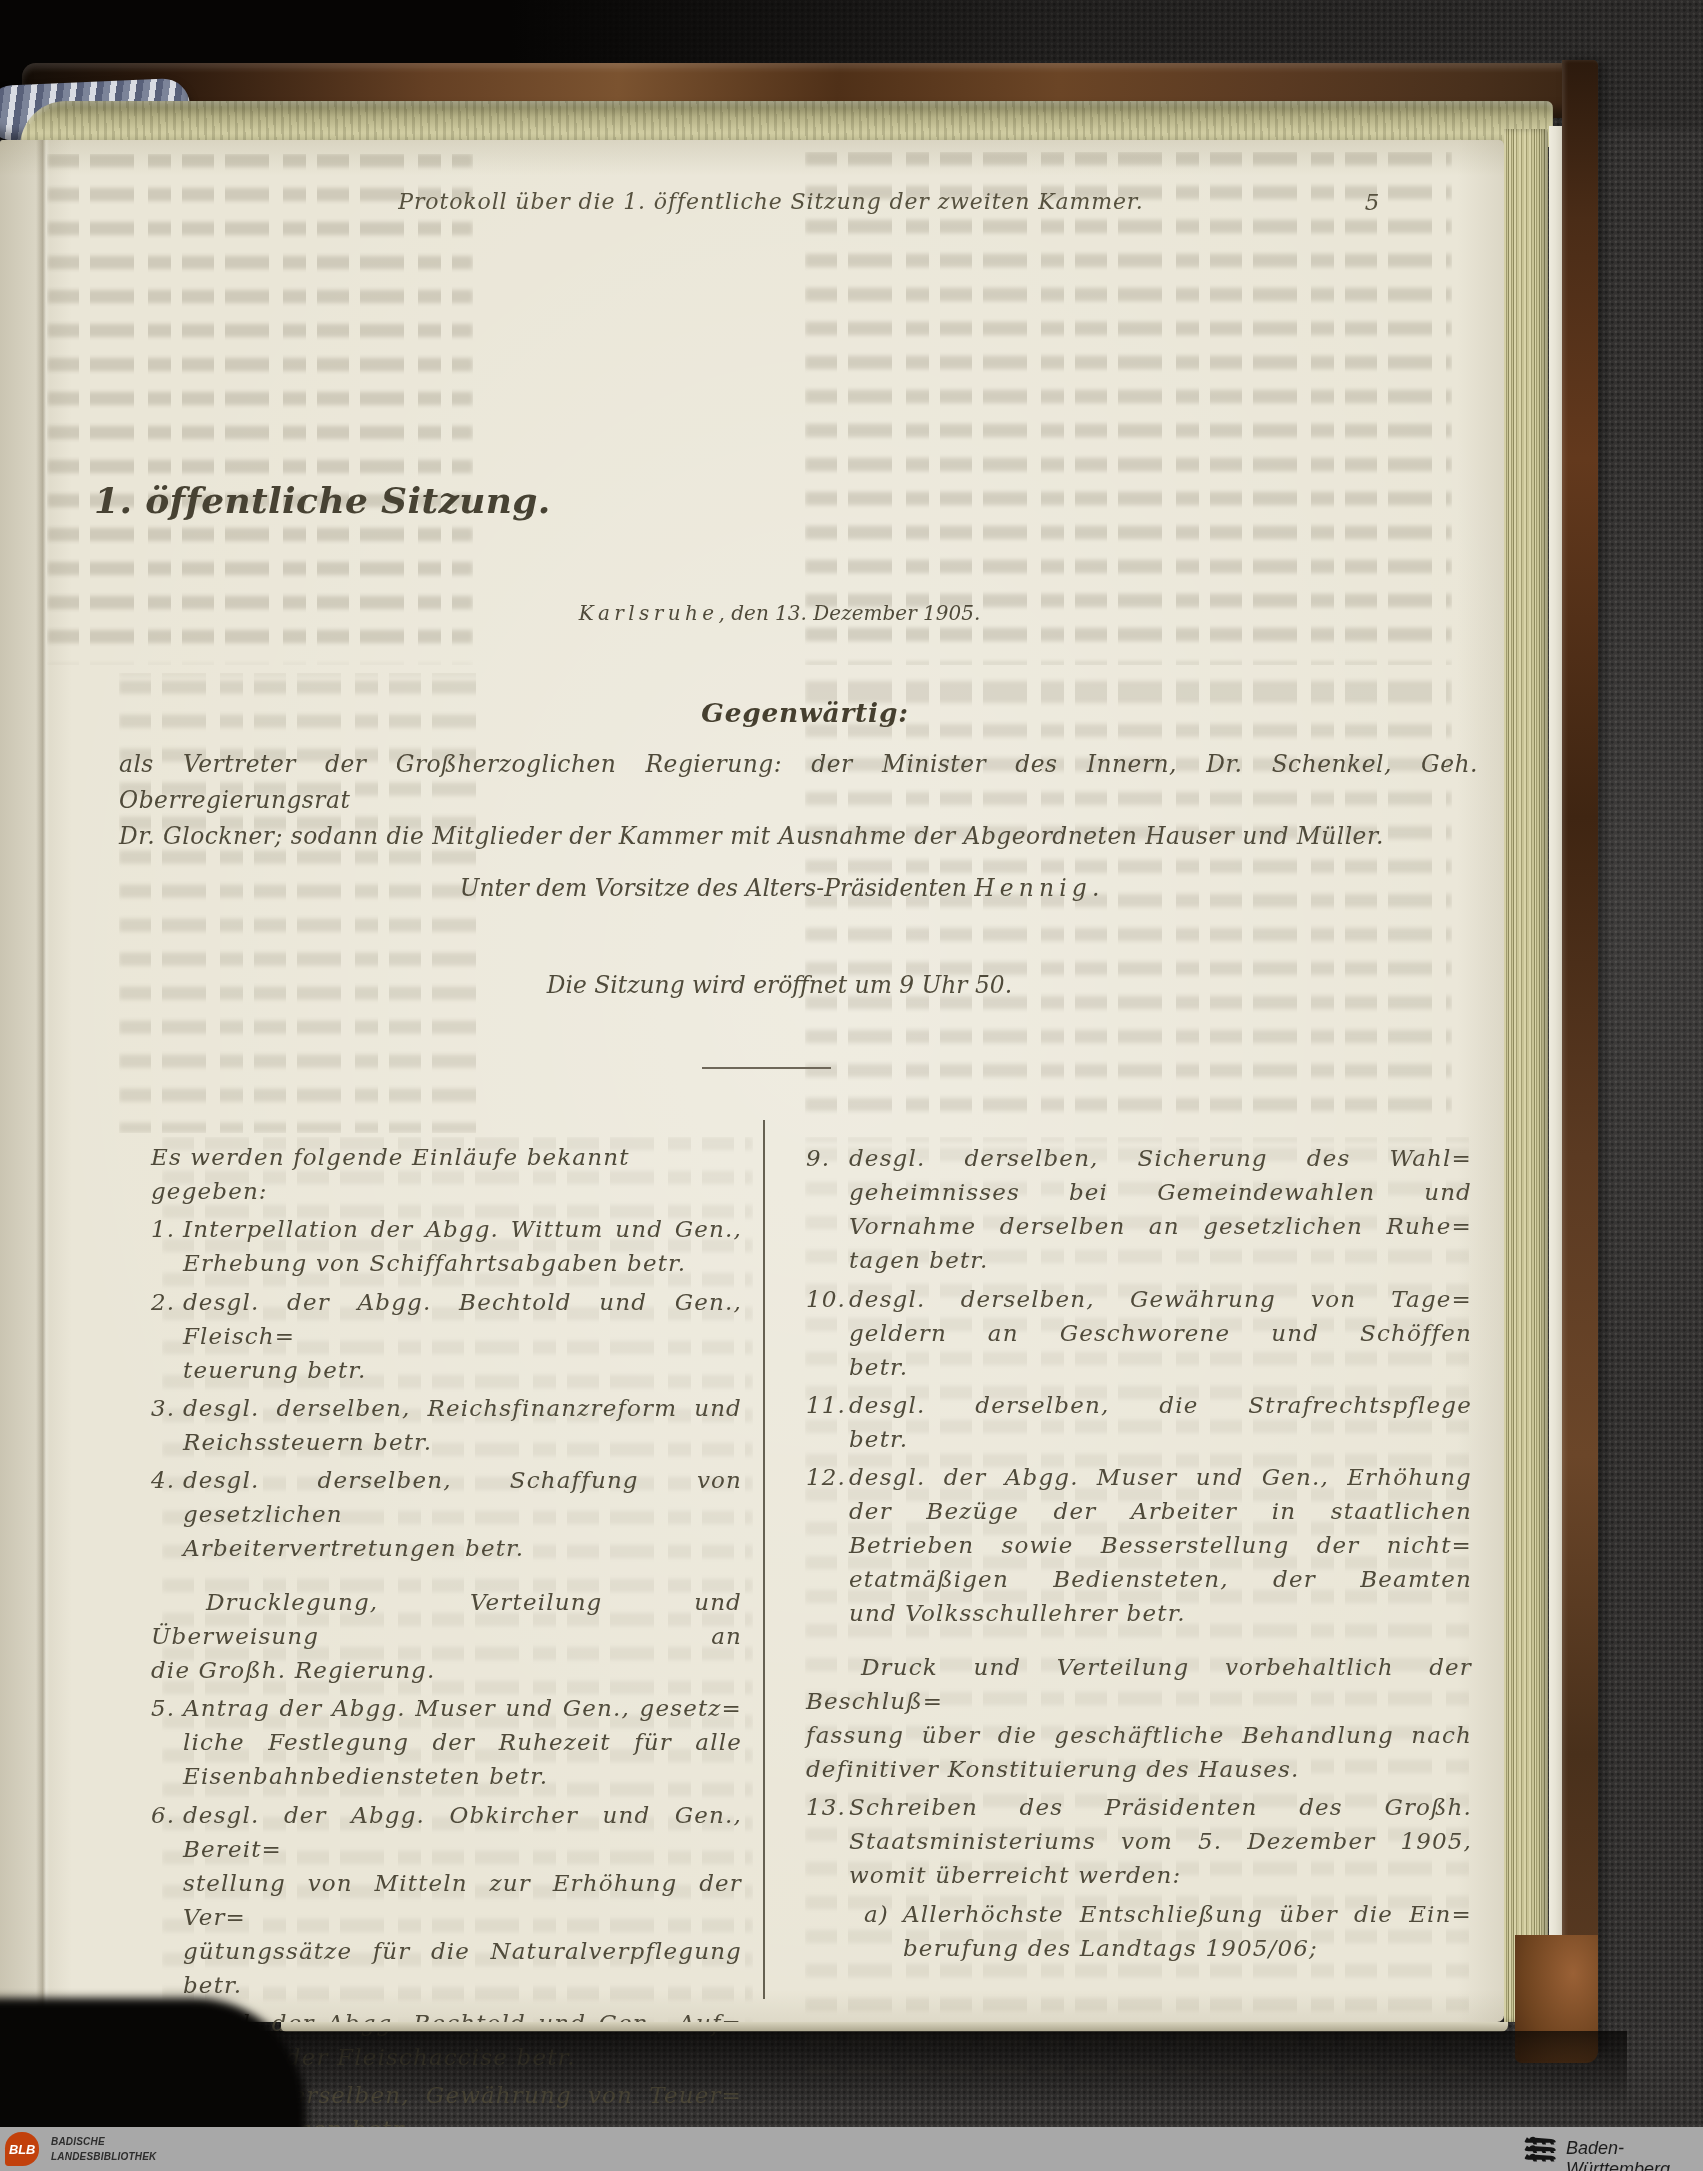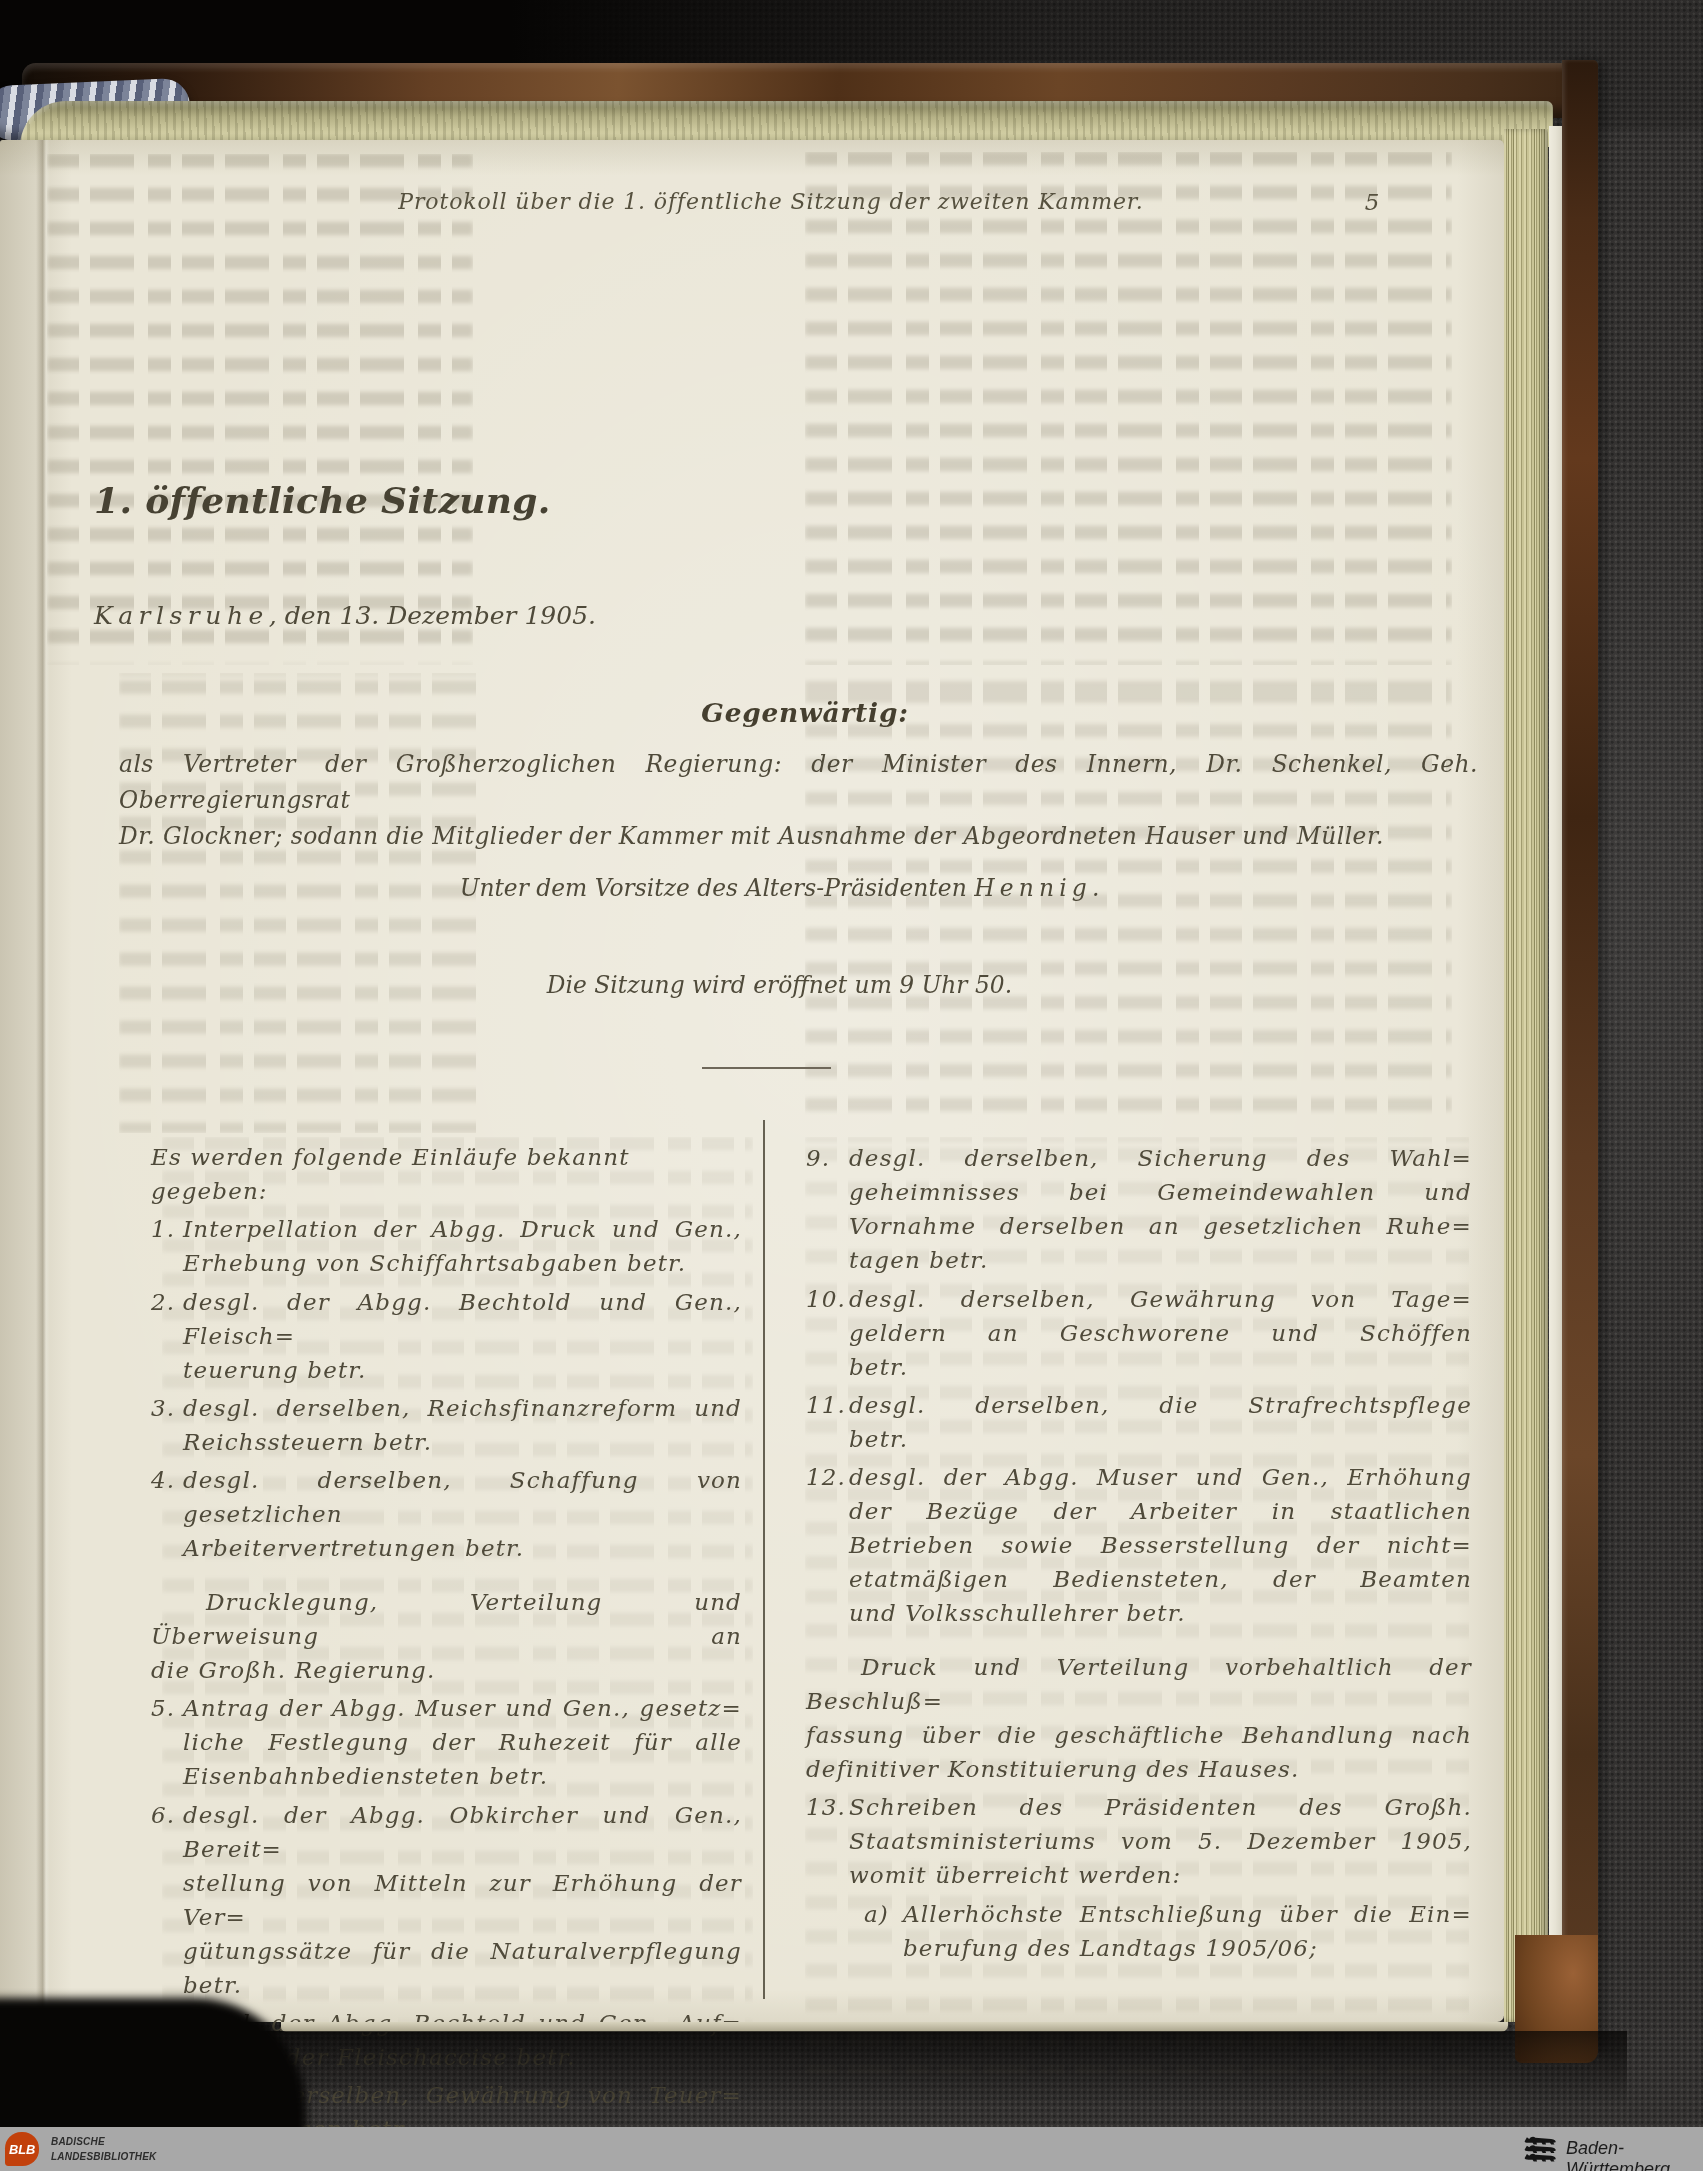--- a/index.html
+++ b/index.html
@@ -83,22 +83,22 @@
   .g5 { left:162px; top:997px; width:591px; height:886px; opacity:.17; }
   .g6 { left:805px; top:997px; width:666px; height:937px; opacity:.17; background-position:0 11px; }
 
   
   .running-head { position:absolute; top:49px; left:111px; width:1320px; text-align:center;
     font-size:22px; letter-spacing:.04em; color:#56513f; }
   .page-num { position:absolute; top:49px; left:1342px; width:60px; text-align:center;
     font-size:23px; color:#56513f; }
   .title { position:absolute; top:339px; left:94px; width:1371px; text-align:left;
     font-size:36px; font-weight:700; letter-spacing:.01em; color:#474233; }
-  .dateline { position:absolute; top:461px; left:94px; width:1371px; 
-    font-size:25px; }
+  .dateline { position:absolute; top:461px; left:94px; width:1371px; text-align:center;
+    font-size:20px; }
   .sp { letter-spacing:.22em; }
   .present-heading { position:absolute; top:557px; left:111px; width:1388px; text-align:center;
     font-size:26.4px; font-weight:700; letter-spacing:.03em; color:#453f2f; }
   .present { position:absolute; top:606px; left:119px; width:1359px;
     font-size:23.4px; line-height:36px; letter-spacing:.02em; }
   .present .l1 { text-align:justify; text-align-last:justify; }
   .chair   { position:absolute; top:734px; left:94px; width:1371px; text-align:center; font-size:23.4px; }
   .opening { position:absolute; top:831px; left:94px; width:1371px; text-align:center; font-size:23.4px; }
   .mini-rule { position:absolute; top:927px; left:702px; width:129px; height:1.7px; background:#6e6759; }
   .colrule { position:absolute; left:763px; top:980px; width:1.7px; height:879px; background:rgba(78,73,57,.85); }
@@ -170,21 +170,21 @@
 
     <div class="mini-rule"></div>
     <div class="colrule"></div>
 
     <div class="col col-left">
       <div class="line intro">Es werden folgende Einläufe bekannt gegeben:</div>
       <div>
           <div class="blk">
             <span class="num">1.</span>
             <div class="body">
-              <div class="line just">Interpellation der Abgg. Druck und Gen.,</div>
+              <div class="line just">Interpellation der Abgg. Wittum und Gen.,</div>
               <div class="line">Erhebung von Schiffahrtsabgaben betr.</div>
             </div>
           </div>
           <div class="blk">
             <span class="num">2.</span>
             <div class="body">
               <div class="line just">desgl. der Abgg. Bechtold und Gen., Fleisch=</div>
               <div class="line">teuerung betr.</div>
             </div>
           </div>

